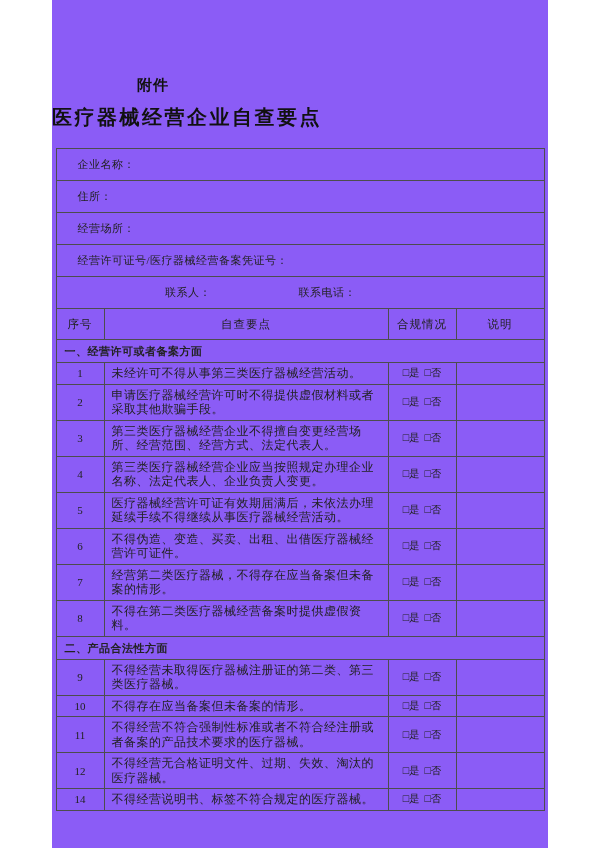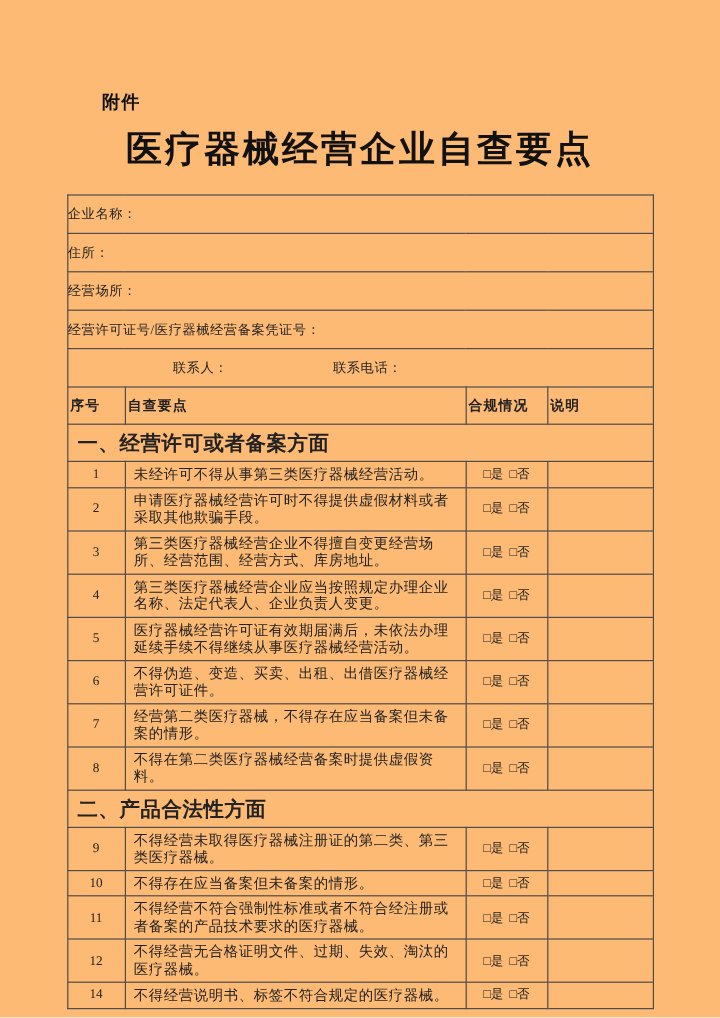--- a/index.html
+++ b/index.html
@@ -1,70 +1,69 @@
 <!DOCTYPE html>
 <html><head>
 <meta charset="utf-8">
 <style>
   html,body { margin:0; padding:0; background:#ffffff; }
   .page {
     position:relative;
-    width:600px; height:848px;
+    width:496px; height:848px;
     margin:0 auto;
-    background:#fdba74;
+    background:#8b5cf6;
     overflow:hidden;
     color:#222;
     font-family:"Liberation Serif","DejaVu Serif",serif;
   }
   .attachment {
     margin:76px 0 0 85px;
     font-family:"Liberation Sans","DejaVu Sans",sans-serif;
     font-weight:bold;
     font-size:15px;
     letter-spacing:1px;
     color:#111;
   }
   .title {
     margin:9px 0 0 0;
-    text-align:center;
     font-family:"Liberation Sans","DejaVu Sans",sans-serif;
     font-weight:bold;
-    font-size:30px;
+    font-size:20px;
     letter-spacing:2.5px;
     color:#111;
   }
   table.main {
     width:488px;
     margin:17px auto 0 auto;
     border-collapse:collapse;
     table-layout:fixed;
   }
   col.c1 { width:48px; }
   col.c2 { width:284px; }
   col.c3 { width:68px; }
   col.c4 { width:88px; }
   td, th { border:1px solid #4d4d4d; vertical-align:middle; }
   .info-row td {
     height:27px;
     font-size:11px;
-    padding:2px 0;
+    padding:2px 21px;
     letter-spacing:0.5px;
   }
   .contact-span { display:inline-block; width:221px;text-align:center; }
   th {
     height:26px;
     font-size:11.5px;
-    font-weight:bold;
-    text-align:left;
+    font-weight:normal;
+    text-align:center;
     letter-spacing:1px;
     padding:2px;
   }
   .section-row td {
     font-weight:bold;
-    font-size:17px;
+    font-size:11px;
     padding:4px 8px 3px 8px;
     letter-spacing:0.5px;
     margin-top:44px;
   }
   .item-row .num {
     text-align:center;
     font-size:11px;
     padding:2px;
   }
   .item-row .point {
@@ -141,21 +140,21 @@
       <td class="num">2</td>
       <td class="point">申请医疗器械经营许可时不得提供虚假材料或者采取其他欺骗手段。</td>
       <td class="compliance">
         <span class="cb cb-yes">□是</span><span class="cb cb-no">□否</span>
       </td>
       <td class="note"></td>
     </tr>
 
     <tr class="item-row">
       <td class="num">3</td>
-      <td class="point">第三类医疗器械经营企业不得擅自变更经营场所、经营范围、经营方式、库房地址。</td>
+      <td class="point">第三类医疗器械经营企业不得擅自变更经营场所、经营范围、经营方式、法定代表人。</td>
       <td class="compliance">
         <span class="cb cb-yes">□是</span><span class="cb cb-no">□否</span>
       </td>
       <td class="note"></td>
     </tr>
 
     <tr class="item-row">
       <td class="num">4</td>
       <td class="point">第三类医疗器械经营企业应当按照规定办理企业名称、法定代表人、企业负责人变更。</td>
       <td class="compliance">

